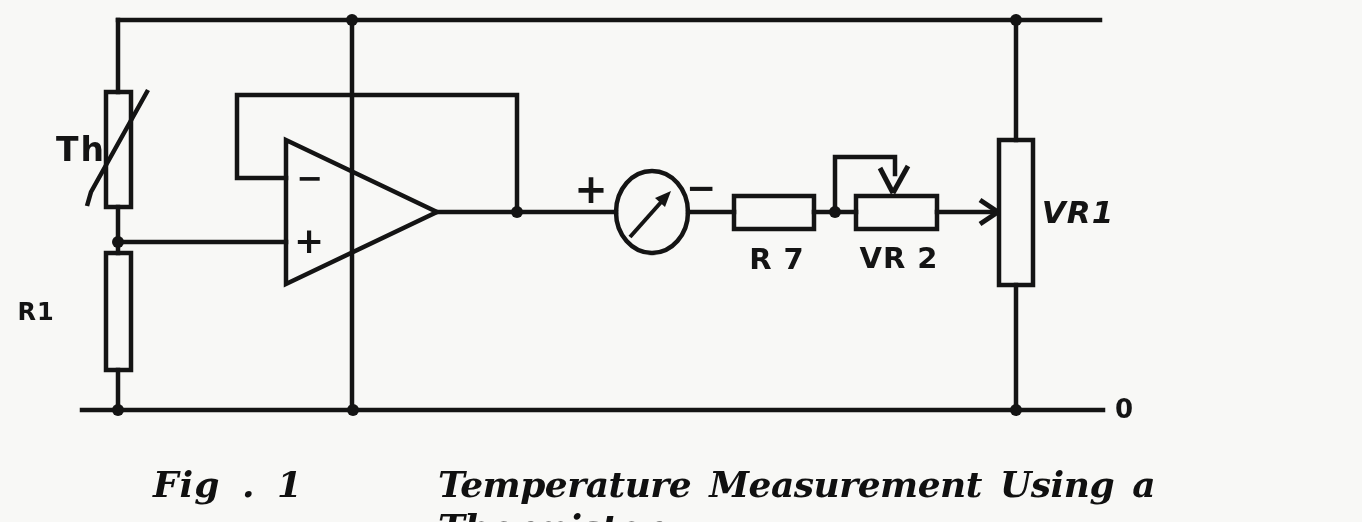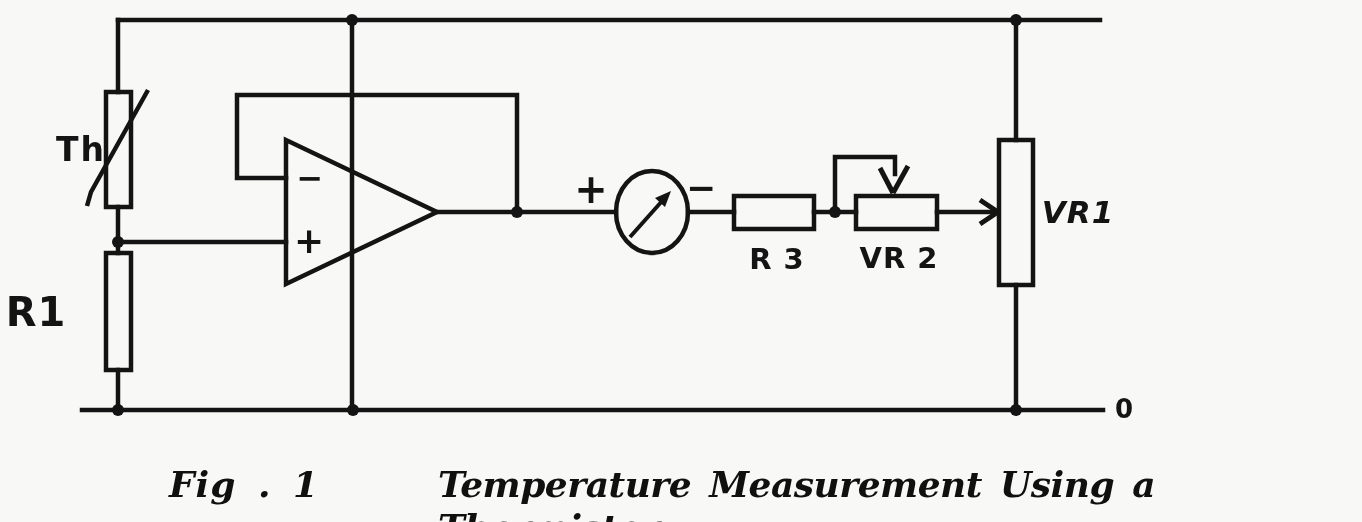--- a/index.html
+++ b/index.html
@@ -13,41 +13,41 @@
   .schematic-svg{position:absolute;left:0;top:0;}
   .lbl{
     position:absolute;
     color:#141414;
     font-weight:bold;
     line-height:1;
     white-space:nowrap;
     transform:translate(-50%,-50%);
   }
   .lbl-th{font-size:33px;letter-spacing:2px;}
-  .lbl-r1{font-size:40px;letter-spacing:1px;}
+  .lbl-r1{font-size:24px;letter-spacing:1px;}
   .lbl-r2,.lbl-vr2{font-size:29px;letter-spacing:1px;}
   .lbl-vr1{font-size:31px;letter-spacing:1px;}
   .sym{font-size:36px;}
   .sym-big{font-size:40px;}
   .sym-small{font-size:32px;}
   .rail-pos{
     position:absolute;left:1113px;top:4px;
     display:flex;align-items:center;color:#141414;
   }
   .rail-pos .v12{font-size:28px;font-weight:bold;letter-spacing:3px;line-height:1;}
   .rail-pos .stab{font-size:16px;font-weight:bold;letter-spacing:2px;margin-left:12px;margin-top:3px;line-height:1;}
   .lbl-zero{font-size:26px;}
   .caption{
     position:absolute;top:463px;left:0;width:1362px;height:56px;
     font-family:"DejaVu Serif", serif;
     font-style:italic;font-weight:bold;
     font-size:36px;color:#101010;
     line-height:1.2;
   }
-  .caption .fig{position:absolute;left:169px;top:0;letter-spacing:1px;word-spacing:8px;text-align:right;}
+  .caption .fig{position:absolute;left:153px;top:0;letter-spacing:1px;word-spacing:8px;text-align:right;}
   .caption .txt{position:absolute;left:438px;top:0;letter-spacing:-0.5px;word-spacing:6px;}
 </style>
 </head>
 <body>
 
 <div class="page">
 
   <svg class="schematic-svg" width="1362" height="522" viewBox="0 0 1362 522">
     <g stroke="#141414" stroke-width="4.5" fill="none" stroke-linecap="square">
 
@@ -106,21 +106,21 @@
       <circle cx="835" cy="212" r="6"></circle>
       <circle cx="118" cy="242" r="6"></circle>
       <circle cx="118" cy="410" r="6"></circle>
       <circle cx="353" cy="410" r="6"></circle>
       <circle cx="1016" cy="410" r="6"></circle>
     </g>
   </svg>
 
   <div class="lbl lbl-th" style="left:37px;top:149px;margin-left:44px;">Th</div>
   <div class="lbl lbl-r1" style="left:36px;top:312px;">R1</div>
-  <div class="lbl lbl-r2" style="left:777px;top:259px;">R 3</div>
+  <div class="lbl lbl-r2" style="left:777px;top:259px;">R 7</div>
   <div class="lbl lbl-vr2" style="left:899px;top:258px;">VR 2</div>
   <div class="lbl lbl-vr1" style="left:1078px;top:212px;font-style:italic;">VR1</div>
 
   <div class="lbl sym-small" style="left:310px;top:178px;">−</div>
   <div class="lbl sym" style="left:309px;top:241px;">+</div>
 
   <div class="lbl sym-big" style="left:591px;top:189px;">+</div>
   <div class="lbl sym" style="left:701px;top:188px;">−</div>
 
   <div class="lbl lbl-zero" style="left:1124px;top:409px;">0</div>

